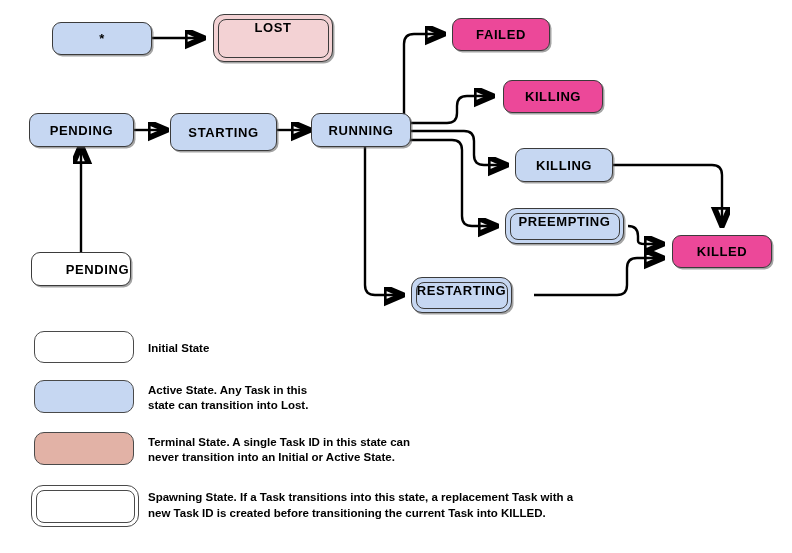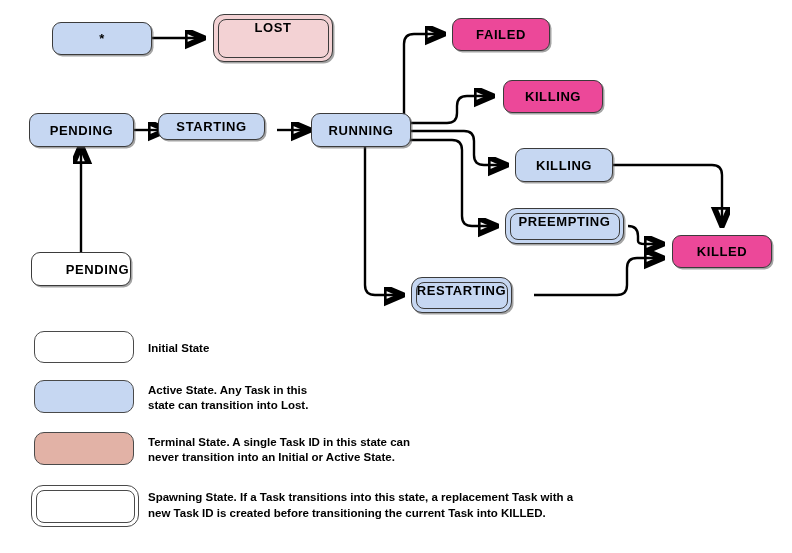--- a/index.html
+++ b/index.html
@@ -155,21 +155,21 @@
   <div class="node lost spawn" style="left:213px; top:14px; width:120px; height:48px;">
     <span class="inner">
       <span>LOST</span>
     </span>
   </div>
 
   <div class="node active" style="left:29px; top:113px; width:105px; height:34px;">
     <span>PENDING</span>
   </div>
 
-  <div class="node active" style="left:158px; top:113px; width:107px; height:27px;">
+  <div class="node active" style="left:170px; top:113px; width:107px; height:38px;">
     <span>STARTING</span>
   </div>
 
   <div class="node active" style="left:311px; top:113px; width:100px; height:34px;">
     <span>RUNNING</span>
   </div>
 
   <div class="node initial" style="left:31px; top:252px; width:100px; height:34px;">
     <span>PENDING</span>
   </div>

